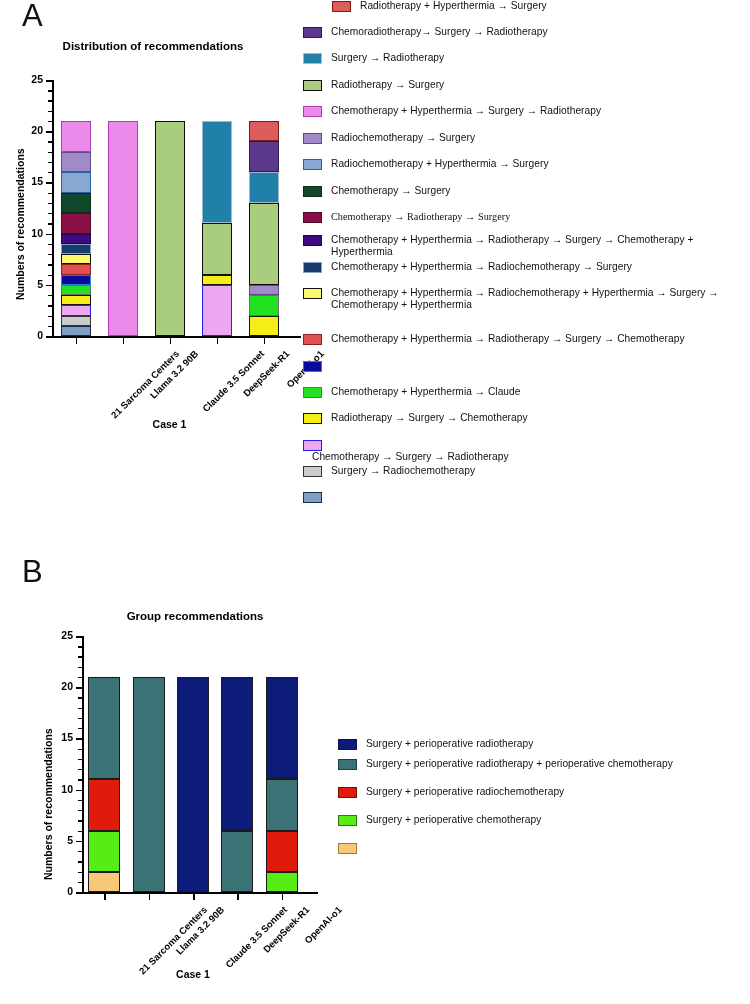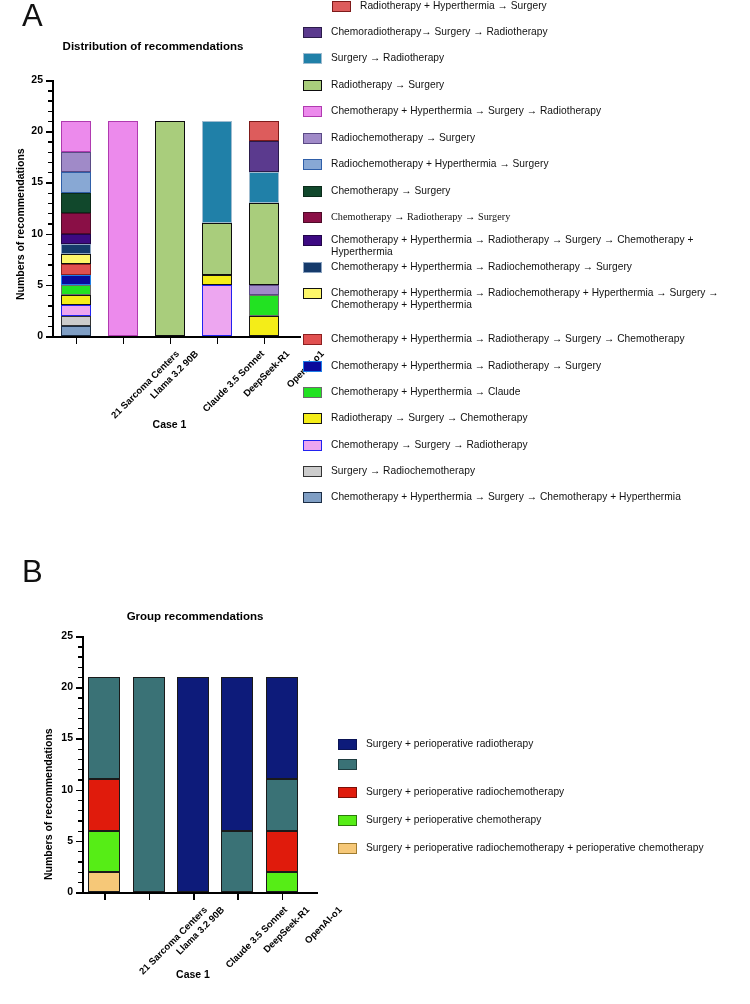--- a/index.html
+++ b/index.html
@@ -214,41 +214,39 @@
     <div class="legend-row" style="top: 287px; left: 0px; width: 447px;">
       <span class="swatch" style="background: rgb(253, 247, 106); border: 1.6px solid rgb(17, 17, 17);"></span>
       <span class="legend-text">Chemotherapy + Hyperthermia → Radiochemotherapy + Hyperthermia → Surgery → Chemotherapy + Hyperthermia</span>
     </div>
     <div class="legend-row" style="top: 333px; left: 0px; width: 440px;">
       <span class="swatch" style="background: rgb(225, 80, 80); border: 1.6px solid rgb(141, 32, 32);"></span>
       <span class="legend-text">Chemotherapy + Hyperthermia → Radiotherapy → Surgery → Chemotherapy</span>
     </div>
     <div class="legend-row" style="top: 360px; left: 0px; width: 440px;">
       <span class="swatch" style="background: rgb(10, 10, 156); border: 1.6px solid rgb(31, 127, 232);"></span>
-      <span class="legend-text">Chemotherapy + Hyperthermia → Radiotherapy → Surgery</span>
     </div>
     <div class="legend-row" style="top: 386px; left: 0px; width: 440px;">
       <span class="swatch" style="background: rgb(34, 226, 34); border: 1.6px solid rgb(107, 107, 107);"></span>
       <span class="legend-text">Chemotherapy + Hyperthermia → Claude</span>
     </div>
     <div class="legend-row" style="top: 412px; left: 0px; width: 440px;">
       <span class="swatch" style="background: rgb(244, 237, 24); border: 1.6px solid rgb(20, 20, 20);"></span>
       <span class="legend-text">Radiotherapy → Surgery → Chemotherapy</span>
     </div>
-    <div class="legend-row" style="top: 439px; left: 0px; width: 440px;">
+    <div class="legend-row" style="top: 439px; left: 0px; width: 440px; flex-direction: column;">
       <span class="swatch" style="background: rgb(237, 166, 240); border: 1.6px solid rgb(34, 34, 240);"></span>
       <span class="legend-text">Chemotherapy → Surgery → Radiotherapy</span>
     </div>
     <div class="legend-row" style="top: 465px; left: 0px; width: 440px;">
       <span class="swatch" style="background: rgb(204, 204, 204); border: 1.6px solid rgb(51, 51, 51);"></span>
       <span class="legend-text">Surgery → Radiochemotherapy</span>
     </div>
     <div class="legend-row" style="top: 491px; left: 0px; width: 440px;">
       <span class="swatch" style="background: rgb(127, 158, 196); border: 1.6px solid rgb(27, 45, 69);"></span>
-      <span class="legend-text">Chemotherapy + Hyperthermia → Surgery → Chemotherapy + Hyperthermia</span>
     </div>
   </div>
 
 <div id="panelB">
   <div class="panel-letter" style="left:22px;top:14px;">B</div>
   <div class="chart-title">Group recommendations</div>
   <div class="ylabel" style="left:42px;top:340px;">Numbers of recommendations</div>
   <div id="panelB-plot" class="plot-area" style="left:82px;top:96px;width:222px;height:256px;">
       <div class="axis-line" style="left: 0px; top: 0px; width: 2.2px; height: 256px;"></div>
       <div class="axis-line" style="left: 0px; top: 256px; width: 236px; height: 2.2px;"></div>
@@ -318,27 +316,27 @@
       <div class="xlabel-rot" style="left: 205.8px; top: 268px;">OpenAI-o1</div>
     </div>
   <div class="caselabel" style="left:82px;top:428px;width:222px;">Case 1</div>
   <div id="panelB-legend" class="legend" style="left:338px;top:190px;width:400px;">
       <div class="legend-row" style="top: 8px; left: 0px; width: 400px;">
         <span class="swatch" style="background: rgb(13, 27, 122); border: 1.6px solid rgb(10, 19, 85);"></span>
         <span class="legend-text">Surgery + perioperative radiotherapy</span>
       </div>
       <div class="legend-row" style="top: 28px; left: 0px; width: 400px;">
         <span class="swatch" style="background: rgb(58, 114, 118); border: 1.6px solid rgb(31, 61, 64);"></span>
+        <span class="legend-text">Surgery + perioperative radiotherapy + perioperative chemotherapy</span>
       </div>
       <div class="legend-row" style="top: 56px; left: 0px; width: 400px;">
         <span class="swatch" style="background: rgb(224, 27, 12); border: 1.6px solid rgb(122, 15, 7);"></span>
         <span class="legend-text">Surgery + perioperative radiochemotherapy</span>
       </div>
       <div class="legend-row" style="top: 84px; left: 0px; width: 400px;">
         <span class="swatch" style="background: rgb(86, 237, 22); border: 1.6px solid rgb(43, 122, 11);"></span>
         <span class="legend-text">Surgery + perioperative chemotherapy</span>
       </div>
       <div class="legend-row" style="top: 112px; left: 0px; width: 400px;">
         <span class="swatch" style="background: rgb(246, 200, 120); border: 1.6px solid rgb(160, 124, 48);"></span>
-        <span class="legend-text">Surgery + perioperative radiochemotherapy + perioperative chemotherapy</span>
       </div>
     </div>
 </div>
 
 </body></html>

